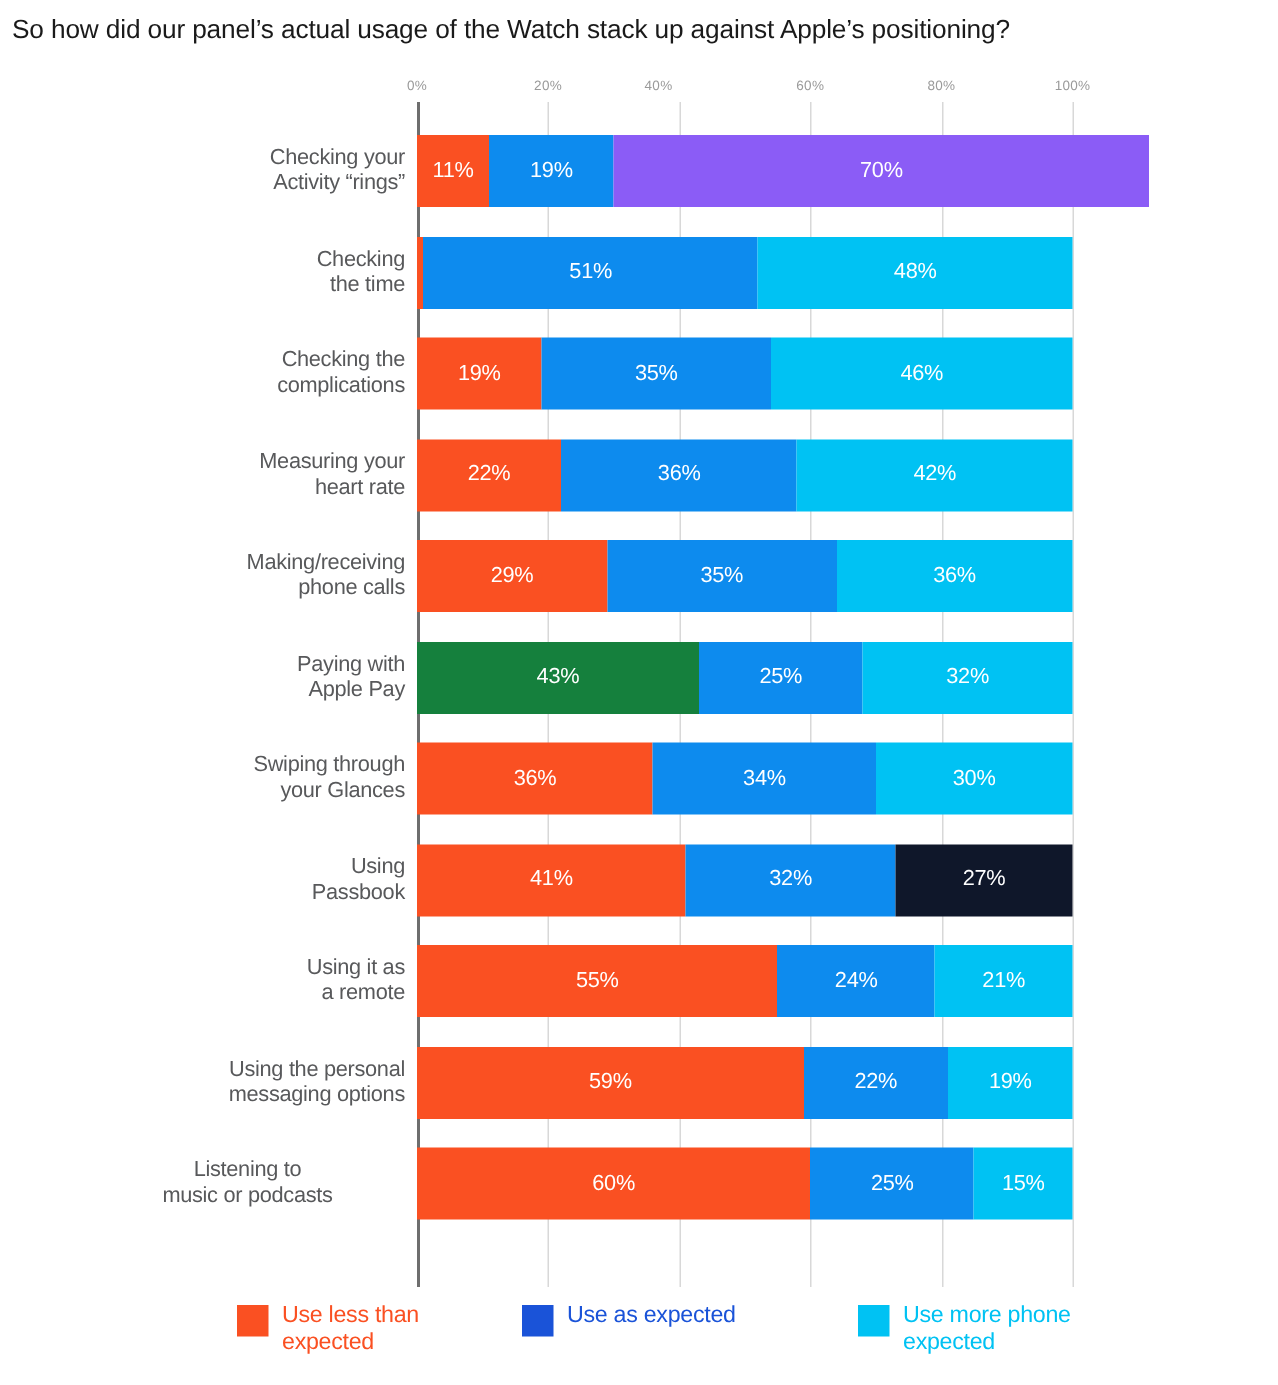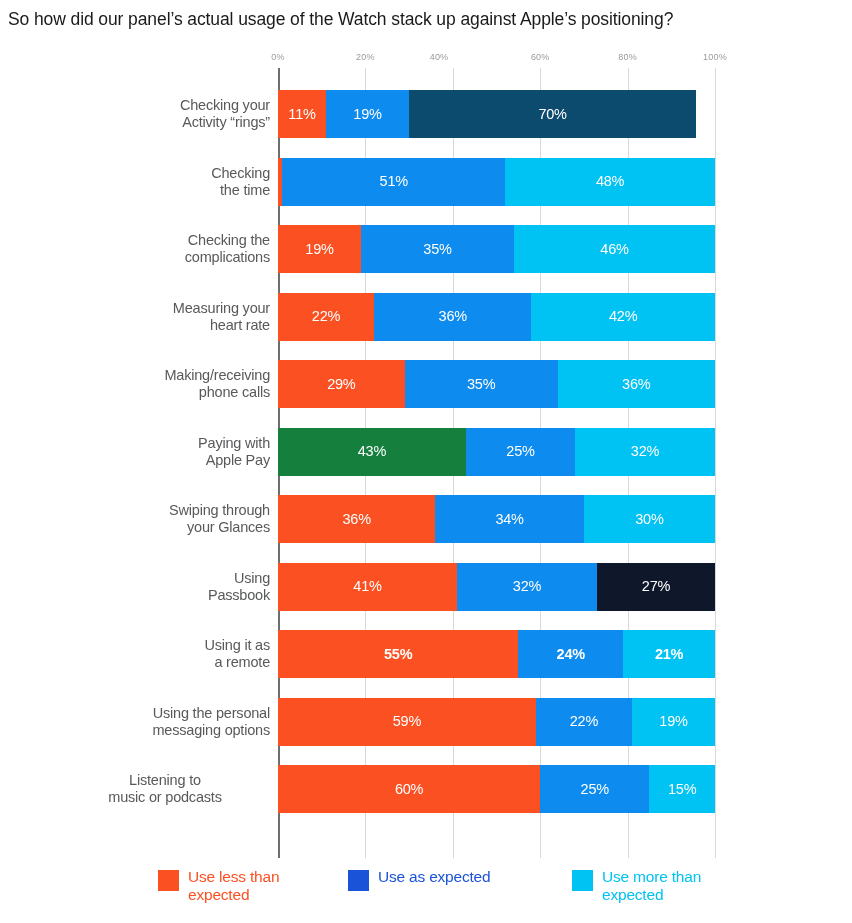--- a/index.html
+++ b/index.html
@@ -193,21 +193,21 @@
       </div>
     </div>
   <div id="bars">
       <div class="bar-row" style="top: 90px; width: 437px;">
         <div class="seg" style="left: 0px; width: 48.07px; background: rgb(250, 80, 34);">
           <span>11%</span>
         </div>
         <div class="seg" style="left: 48.07px; width: 83.03px; background: rgb(13, 139, 238);">
           <span>19%</span>
         </div>
-        <div class="seg" style="left: 131.1px; width: 287px; background: #0c4a6e;">
+        <div class="seg" style="left: 131.1px; width: 357px; background: #8b5cf6;">
           <span>70%</span>
         </div>
       </div>
       <div class="bar-row" style="top: 157.5px; width: 437px;">
         <div class="seg" style="left: 0px; width: 4.37px; background: rgb(250, 80, 34);"></div>
         <div class="seg" style="left: 4.37px; width: 222.87px; background: rgb(13, 139, 238);">
           <span>51%</span>
         </div>
         <div class="seg" style="left: 227.24px; width: 209.76px; background: rgb(0, 194, 243);">
           <span>48%</span>
@@ -272,21 +272,21 @@
         <div class="seg" style="left: 0px; width: 179.17px; background: rgb(250, 80, 34);">
           <span>41%</span>
         </div>
         <div class="seg" style="left: 179.17px; width: 139.84px; background: rgb(13, 139, 238);">
           <span>32%</span>
         </div>
         <div class="seg" style="left: 319.01px; width: 117.99px; background: #0f172a;">
           <span>27%</span>
         </div>
       </div>
-      <div class="bar-row" style="top: 630px; width: 437px; font-weight: bold;">
+      <div class="bar-row" style="top: 630px; width: 437px;">
         <div class="seg" style="left: 0px; width: 240.35px; background: rgb(250, 80, 34);">
           <span>55%</span>
         </div>
         <div class="seg" style="left: 240.35px; width: 104.88px; background: rgb(13, 139, 238);">
           <span>24%</span>
         </div>
         <div class="seg" style="left: 345.23px; width: 91.77px; background: rgb(0, 194, 243);">
           <span>21%</span>
         </div>
       </div>
@@ -320,16 +320,16 @@
       <div class="legend-swatch" style="background: rgb(250, 80, 34);"></div>
       <div class="legend-text" style="color: rgb(250, 80, 34);">Use less than
 expected</div>
     </div>
     <div class="legend-item" style="left: 348px;">
       <div class="legend-swatch" style="background: rgb(26, 83, 216);"></div>
       <div class="legend-text" style="color: rgb(26, 83, 216);">Use as expected</div>
     </div>
     <div class="legend-item" style="left: 572px;">
       <div class="legend-swatch" style="background: rgb(0, 194, 243);"></div>
-      <div class="legend-text" style="color: rgb(0, 194, 243);">Use more than
+      <div class="legend-text" style="color: rgb(0, 194, 243);">Use more phone
 expected</div>
     </div>
   </div>
 
 </body></html>

